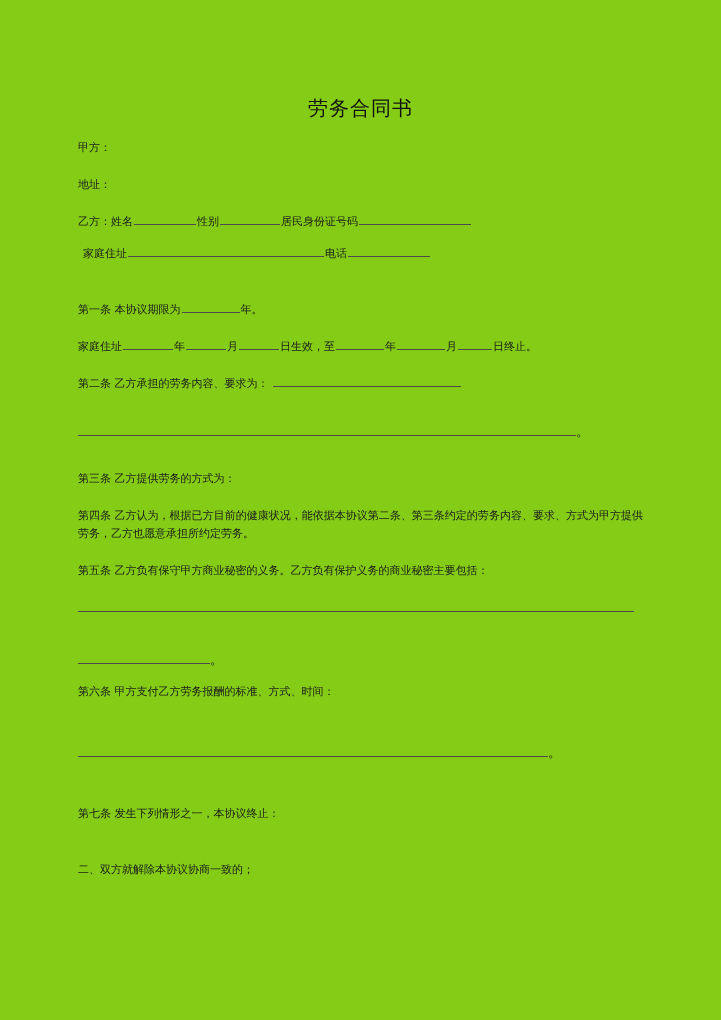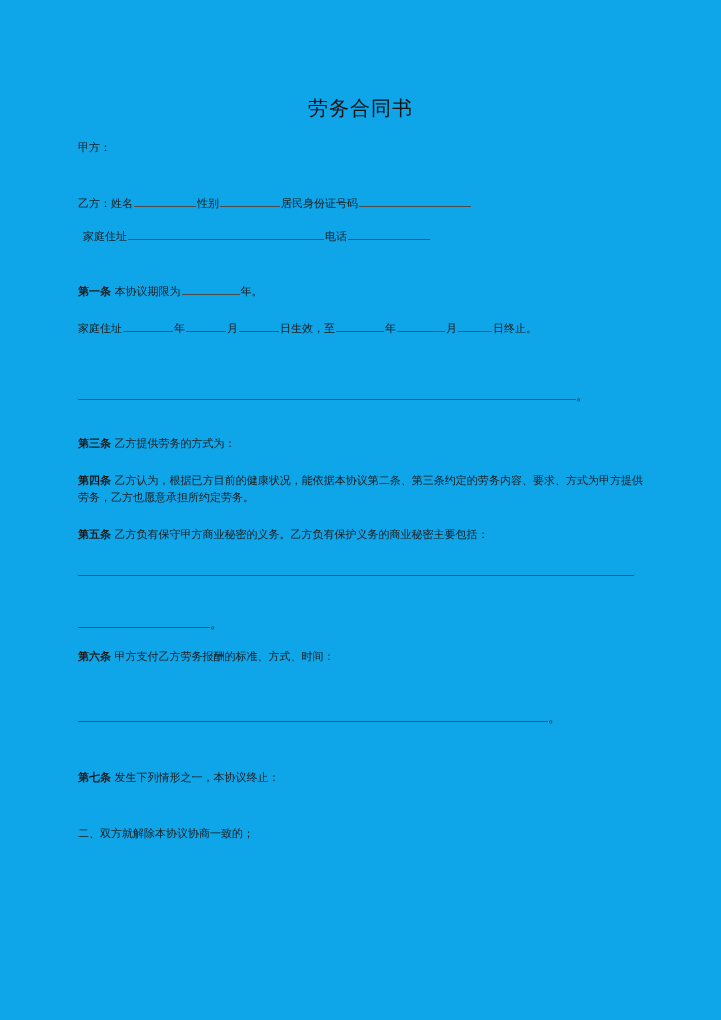--- a/index.html
+++ b/index.html
@@ -4,21 +4,21 @@
 <style>
   html, body {
     margin: 0;
     padding: 0;
     background: #ffffff;
   }
   .page {
     position: relative;
     width: 721px;
     height: 1020px;
-    background: #0ea5e9;
+    background: #84cc16;
     margin: 0 auto;
     overflow: hidden;
     font-family: "DejaVu Serif", "Liberation Serif", serif;
     color: #1a1a1a;
   }
   .content {
     position: absolute;
     left: 78px;
     top: 0;
     width: 565px;
@@ -33,21 +33,21 @@
     color: #111;
   }
   .para {
     font-size: 11px;
     line-height: 1.62;
     margin: 0;
     color: #1a1a1a;
     text-align: justify;
   }
   .art-label {
-    font-weight: bold;
+    font-weight: normal;
   }
   .blk {
     display: inline-block;
     border-bottom: 1px solid #4a4a4a;
     vertical-align: baseline;
     height: 0.95em;
     margin: 0 1px;
   }
   .rule-row {
     font-size: 13.2px;
@@ -73,20 +73,21 @@
   <div class="content">
 
     <h1 class="doc-title">劳务合同书</h1>
 
     <div class="sp-title-gap"></div>
 
     <p class="para">甲方：</p>
 
     <div class="gap-l"></div>
 
+    <p class="para">地址：</p>
 
     <div class="gap-l"></div>
 
     <p class="para"><span>乙方：姓名</span><span class="blk" style="width:62px"></span><span>性别</span><span class="blk" style="width:60px"></span><span>居民身份证号码</span><span class="blk" style="width:112px"></span></p>
 
     <div class="gap-m"></div>
 
     <p class="para indent1"><span>家庭住址</span><span class="blk" style="width:196px"></span><span>电话</span><span class="blk" style="width:82px"></span></p>
 
     <div class="gap-l"></div>
@@ -95,20 +96,21 @@
     <div class="gap-l"></div>
 
     <p class="para"><span class="art-label">第一条</span> <span>本协议期限为</span><span class="blk" style="width:58px"></span><span>年。</span></p>
 
     <div class="gap-l"></div>
 
     <p class="para"><span>家庭住址</span><span class="blk" style="width:50px"></span><span>年</span><span class="blk" style="width:40px"></span><span>月</span><span class="blk" style="width:40px"></span><span>日生效，至</span><span class="blk" style="width:48px"></span><span>年</span><span class="blk" style="width:48px"></span><span>月</span><span class="blk" style="width:34px"></span><span>日终止。</span></p>
 
     <div class="gap-l"></div>
 
+    <p class="para"><span class="art-label">第二条</span> <span>乙方承担的劳务内容、要求为：</span> <span class="blk" style="width:188px"></span></p>
 
     <div class="gap-m"></div>
 
     <p class="rule-row"><span class="rule-inline" style="width:498px"></span><span style="font-size:13.2px">。</span></p>
 
     <div class="gap-m"></div>
 
     <p class="para"><span class="art-label">第三条</span> <span>乙方提供劳务的方式为：</span></p>
 
     <div class="gap-l"></div>

